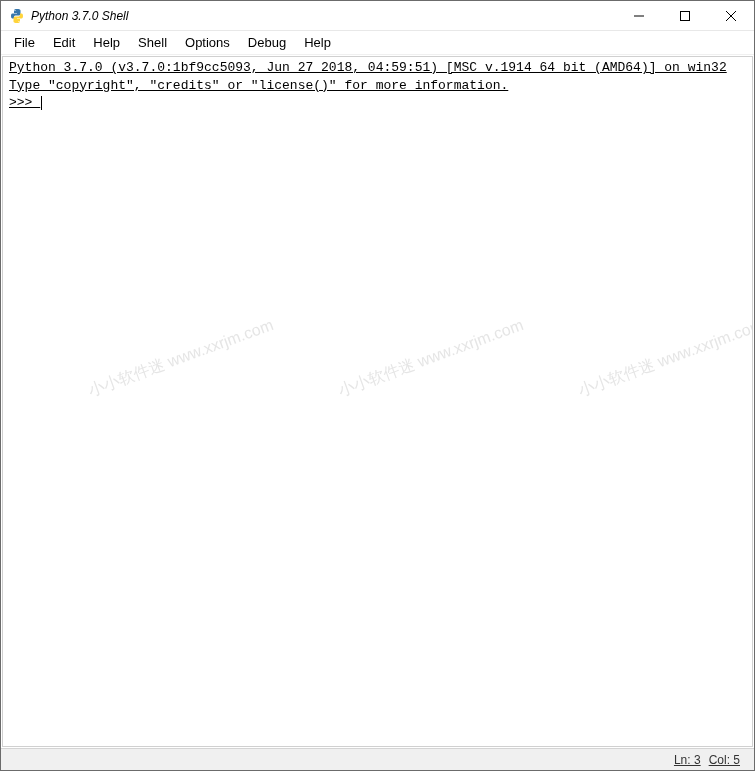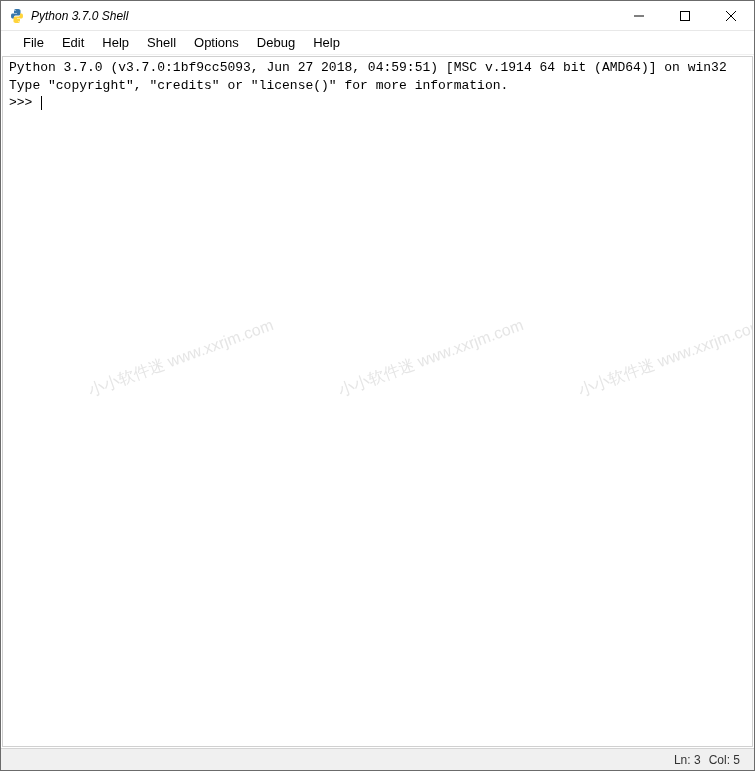--- a/index.html
+++ b/index.html
@@ -56,40 +56,40 @@
       justify-content: center;
       cursor: pointer;
     }
     .menubar {
       height: 24px;
       background: #ffffff;
       display: flex;
       align-items: center;
       padding: 0 4px;
       border-bottom: 1px solid #f0f0f0;
-      margin-left: 9px;
     }
     .menu-item {
       padding: 2px 9px;
       font-size: 13px;
       color: #000;
       cursor: pointer;
     }
     .content-area {
       flex: 1;
       background: #ffffff;
       padding: 2px 6px;
       font-family: "Courier New", monospace;
       font-size: 13px;
       line-height: 1.35;
       color: #000;
       overflow: auto;
       position: relative;
       border: 1px solid #d0d0d0;
       margin: 1px;
+      text-decoration: underline;
     }
     .shell-text {
       white-space: pre-wrap;
       word-break: break-all;
     }
     .prompt {
       color: #000;
     }
     .cursor-line {
       display: inline;
@@ -105,20 +105,21 @@
     .statusbar {
       height: 22px;
       background: #f0f0f0;
       border-top: 1px solid #d4d4d4;
       display: flex;
       justify-content: flex-end;
       align-items: center;
       padding: 0 10px;
       font-size: 12px;
       color: #333;
+      text-decoration: underline;
     }
     .status-segment {
       padding: 0 4px;
     }
     .watermark {
       position: absolute;
       color: rgba(180,180,180,0.35);
       font-size: 16px;
       transform: rotate(-20deg);
       pointer-events: none;

